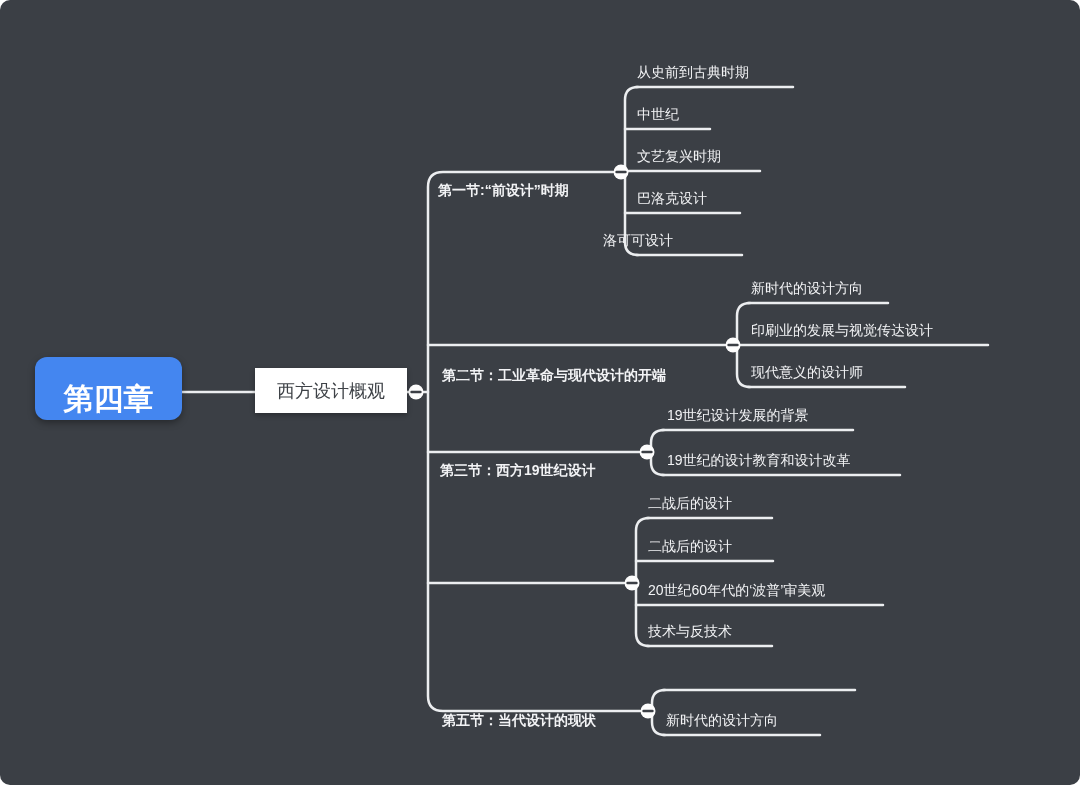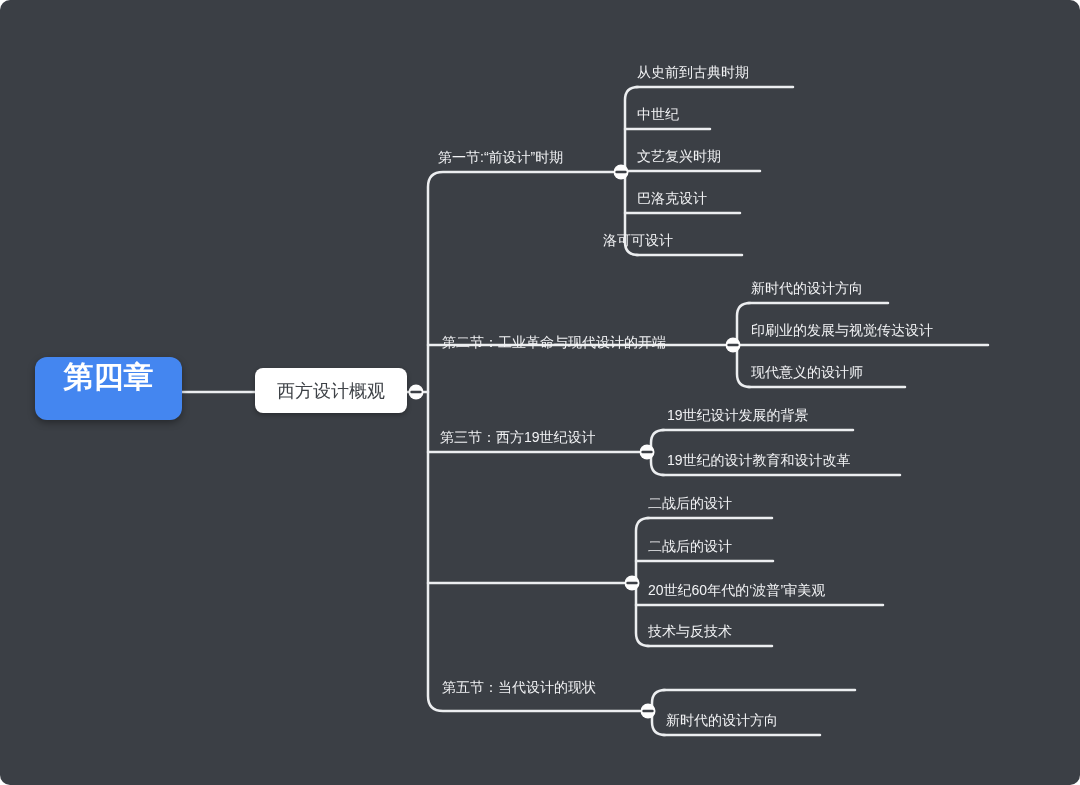--- a/index.html
+++ b/index.html
@@ -14,36 +14,36 @@
   svg.links{position:absolute;left:0;top:0;}
   .node-label{
     position:absolute;
     white-space:nowrap;
     color:#f2f3f5;
     font-size:14px;
     line-height:22px;
     height:22px;
     cursor:default;
   }
-  .section-label{font-weight:400;}
+  .section-label{font-weight:700;margin-top:33px;}
   .child-label{font-weight:500;}
   .root-node{
     position:absolute;
     left:35px;top:357px;width:147px;height:63px;
     background:#4486f0;
     border-radius:12px;
-    display:flex;align-items:flex-start;justify-content:center;
+    display:flex;align-items:flex-end;justify-content:center;
     color:#ffffff;font-size:30px;font-weight:700;
     box-shadow:0 3px 7px rgba(0,0,0,0.35);
   }
   .topic-node{
     position:absolute;
     left:255px;top:368px;width:152px;height:45px;
     background:#ffffff;
-    border-radius:8px;
+    border-radius:0;
     display:flex;align-items:center;justify-content:center;
     color:#3e4247;font-size:18px;font-weight:500;
     box-shadow:0 2px 5px rgba(0,0,0,0.3);
   }
 </style>
 </head>
 <body>
 
 <div class="canvas">
 

